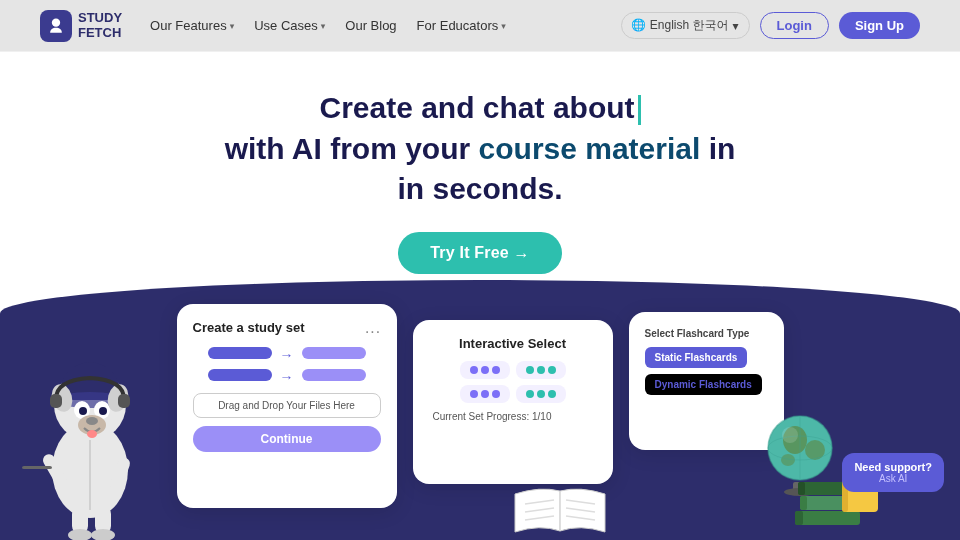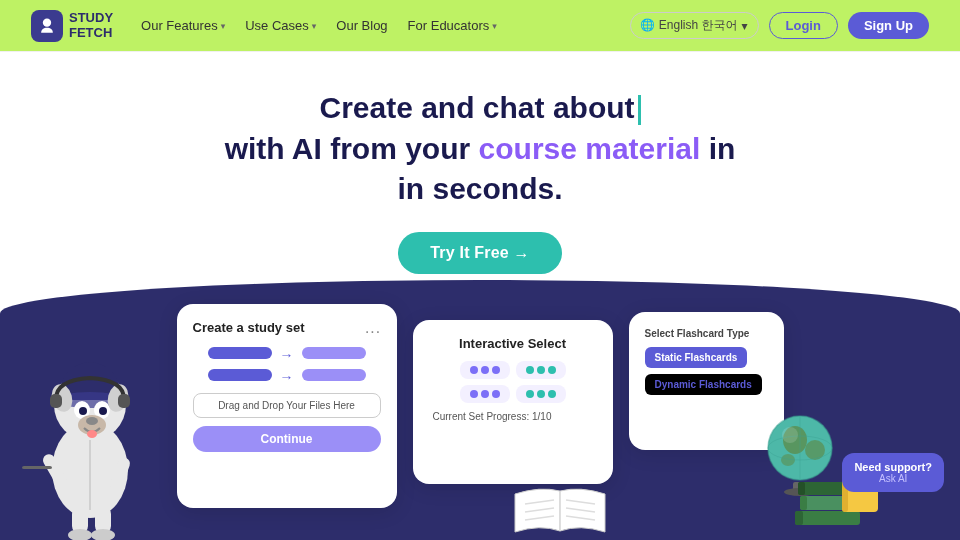--- a/index.html
+++ b/index.html
@@ -9,26 +9,26 @@
       height: 540px;
       overflow: hidden;
       background: #fff;
       position: relative;
     }
 
     
     nav {
       display: flex;
       align-items: center;
-      padding: 0 31px;
+      padding: 0 40px;
       height: 52px;
       border-bottom: 1px solid #f0f0f0;
       position: relative;
       z-index: 10;
-      background: #bef264;
+      background: #e5e5e5;
     }
     .logo {
       display: flex;
       align-items: center;
       gap: 6px;
       margin-right: 28px;
     }
     .logo-icon {
       width: 32px;
       height: 32px;
@@ -104,21 +104,21 @@
       padding-top: 36px;
       position: relative;
       z-index: 5;
     }
     .hero-title {
       font-size: 30px;
       font-weight: 800;
       color: #1a1a4e;
       line-height: 1.35;
     }
-    .hero-title .accent { color: #8b5cf6; }
+    .hero-title .accent { color: #0c4a6e; }
     .hero-title .cursor {
       display: inline-block;
       width: 3px;
       height: 30px;
       background: #2dbfae;
       vertical-align: middle;
       margin-left: 3px;
     }
     .btn-try {
       display: inline-block;

